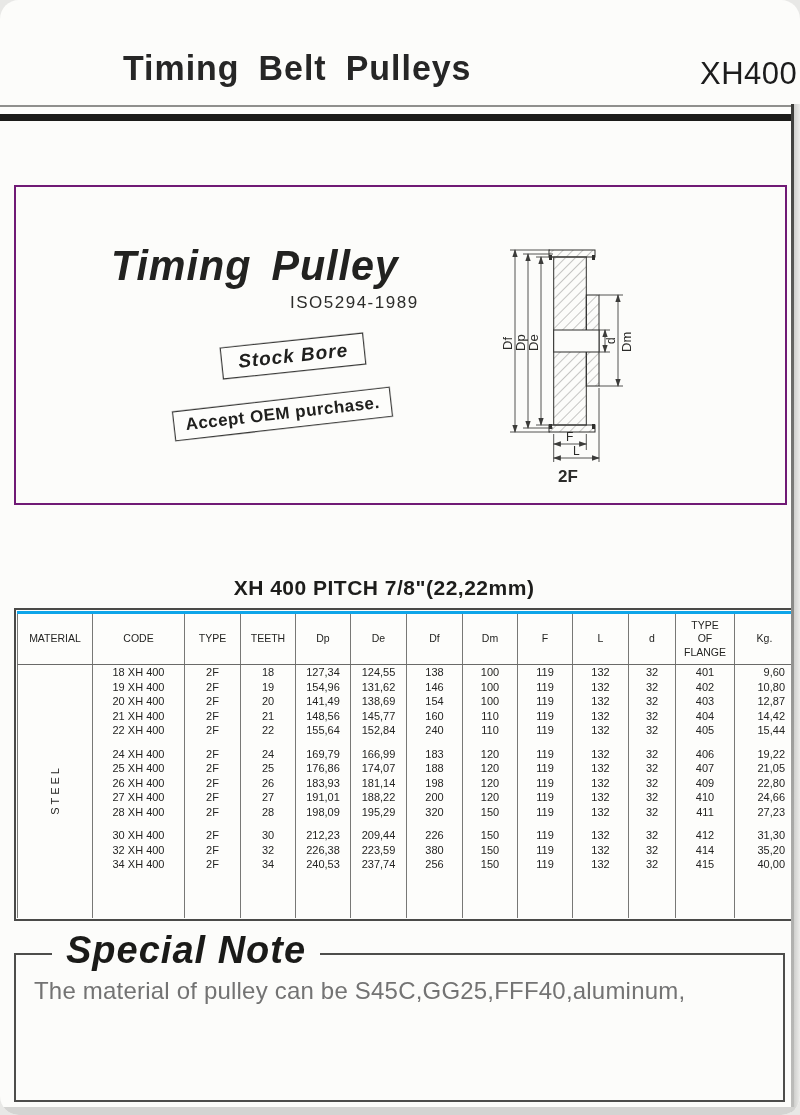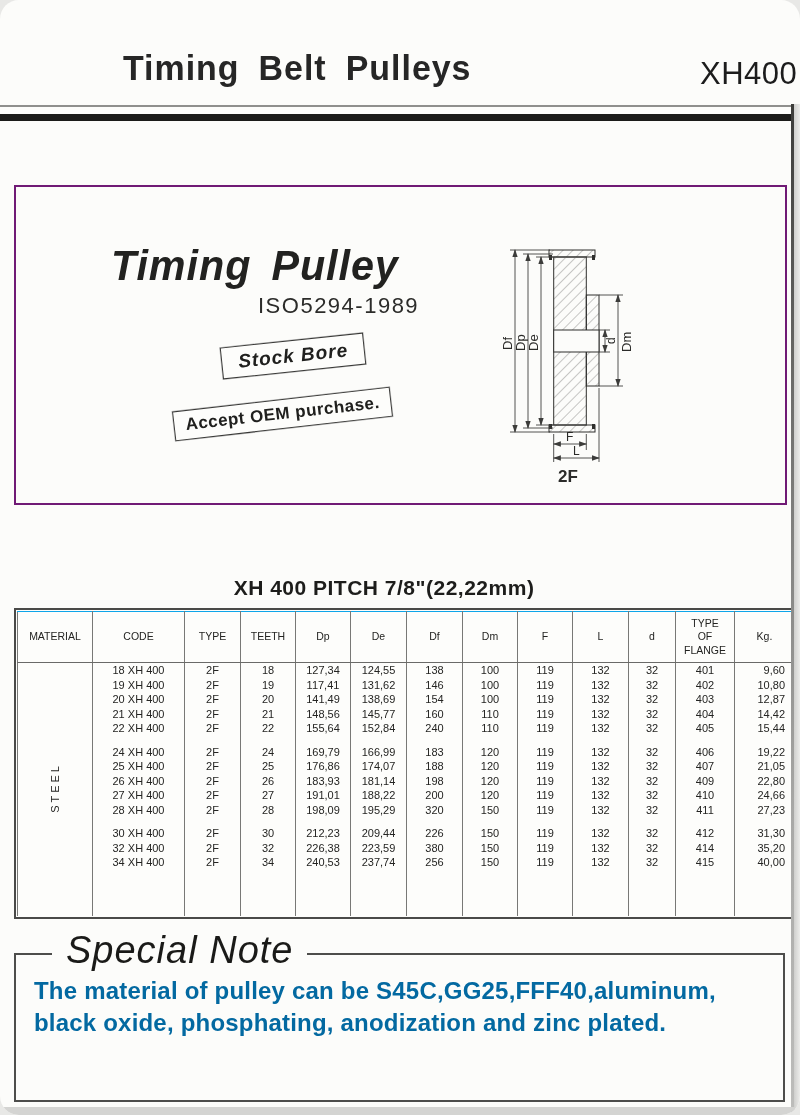--- a/index.html
+++ b/index.html
@@ -25,22 +25,22 @@
     position:absolute; left:14px; top:185px; width:769px; height:316px;
     border:2px solid #701a75; background:transparent;
   }
   .product-title{
     position:absolute; left:95px; top:54px;
     font-size:43px; font-weight:bold; font-style:italic;
     letter-spacing:1px; word-spacing:8px; color:#222220;
     transform:scaleX(0.96); transform-origin:left;
   }
   .standard-label{
-    position:absolute; left:242px; top:106px;
-    font-size:22px; letter-spacing:1.5px; color:#2c2c2a;
+    position:absolute; left:274px; top:106px;
+    font-size:17px; letter-spacing:1.5px; color:#2c2c2a;
   }
   .badge{
     position:absolute; border:1.5px solid #3a3a38; background:#fdfdfb;
     color:#20201e; white-space:nowrap; box-shadow:0 0 0 0.5px #bbb;
   }
   .badge-stock{
     left:205px; top:153px; padding:4px 16px;
     font-size:19px; font-weight:bold; font-style:italic; letter-spacing:1px;
     transform:rotate(-6deg);
   }
@@ -59,21 +59,21 @@
   .table-wrap{
     position:absolute; left:14px; top:608px;
     border:2px solid #4a4a48; padding:1px; background:#fdfdfb;
   }
   table.spec{border-collapse:collapse; table-layout:fixed; width:777px;}
   table.spec th, table.spec td{
     border-left:1px solid #787876; border-right:1px solid #787876;
     text-align:center; overflow:hidden; padding:0;
   }
   table.spec thead th{
-    height:50px; border-bottom:1px solid #6a6a68; border-top:1px solid #0ea5e9;
+    height:50px; border-bottom:1px solid #6a6a68; border-top:3px solid #0ea5e9;
     font-weight:normal; font-size:10.5px; line-height:1.3; white-space:pre-line;
     color:#242422;
   }
   table.spec tbody td{
     height:14px; line-height:14.5px; font-size:11px; color:#242422;
   }
   table.spec tbody td.c12{text-align:right; padding-right:9px;}
   table.spec tr.gap-row td{height:9px;}
   table.spec tr.filler-row td{height:46px;}
   td.material-cell{vertical-align:middle;}
@@ -81,26 +81,26 @@
     display:inline-block; writing-mode:vertical-rl; transform:rotate(180deg);
     font-size:11px; letter-spacing:3px; color:#242422;
   }
   
   .note-box{
     position:absolute; left:14px; top:953px; width:767px; height:145px;
     border:2px solid #4d4d4b;
   }
   .note-title{
     position:absolute; left:36px; top:-26px;
-    font-size:38px; font-weight:normal; font-style:italic;
+    font-size:38px; font-weight:bold; font-style:italic;
     background:#fcfcfa; padding:0 14px; color:#1a1a18; letter-spacing:1px;
   }
   .note-body{margin:20px 14px 0 18px;}
   .note-line{
-    font-size:24px; font-weight:bold; line-height:1.33; color:#0369a1;
+    font-size:24px; font-weight:normal; line-height:1.33; color:#737373;
     white-space:nowrap; letter-spacing:0.2px;
   }
   
   .edge-right-dark{
     position:absolute; left:791px; top:104px; width:3px; height:1011px;
     background:linear-gradient(180deg,#3c3c3a 0%,#6f6f6d 30%,#a8a8a6 70%,#bdbdbb 100%);
   }
   .edge-right-light{
     position:absolute; left:794px; top:104px; width:6px; height:1011px;
     background:linear-gradient(90deg,#cfcfcd,#ececea);
@@ -248,21 +248,21 @@
             <td class="c8">119</td>
             <td class="c9">132</td>
             <td class="c10">32</td>
             <td class="c11">401</td>
             <td class="c12">9,60</td>
           </tr>
           <tr>
             <td class="c1">19 XH 400</td>
             <td class="c2">2F</td>
             <td class="c3">19</td>
-            <td class="c4">117,41</td>
+            <td class="c4">154,96</td>
             <td class="c5">131,62</td>
             <td class="c6">146</td>
             <td class="c7">100</td>
             <td class="c8">119</td>
             <td class="c9">132</td>
             <td class="c10">32</td>
             <td class="c11">402</td>
             <td class="c12">10,80</td>
           </tr>
           <tr>
@@ -462,20 +462,19 @@
             <td class="c12"></td>
           </tr>
         </tbody>
     </table>
   </div>
 
   <div class="note-box">
     <div class="note-title">Special Note</div>
     <div class="note-body">
       <div class="note-line">The material of pulley can be S45C,GG25,FFF40,aluminum,</div>
-      <div class="note-line">black oxide, phosphating, anodization and zinc plated.</div>
     </div>
   </div>
 
   <div class="edge-right-dark"></div>
   <div class="edge-right-light"></div>
   <div class="edge-bottom"></div>
 </div>
 
 </body></html>

